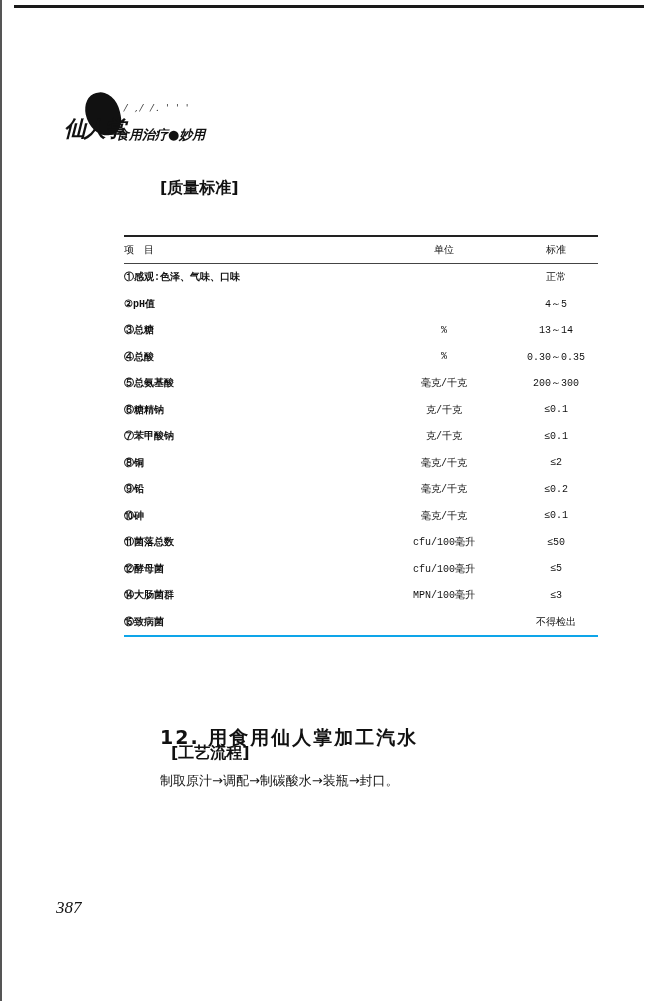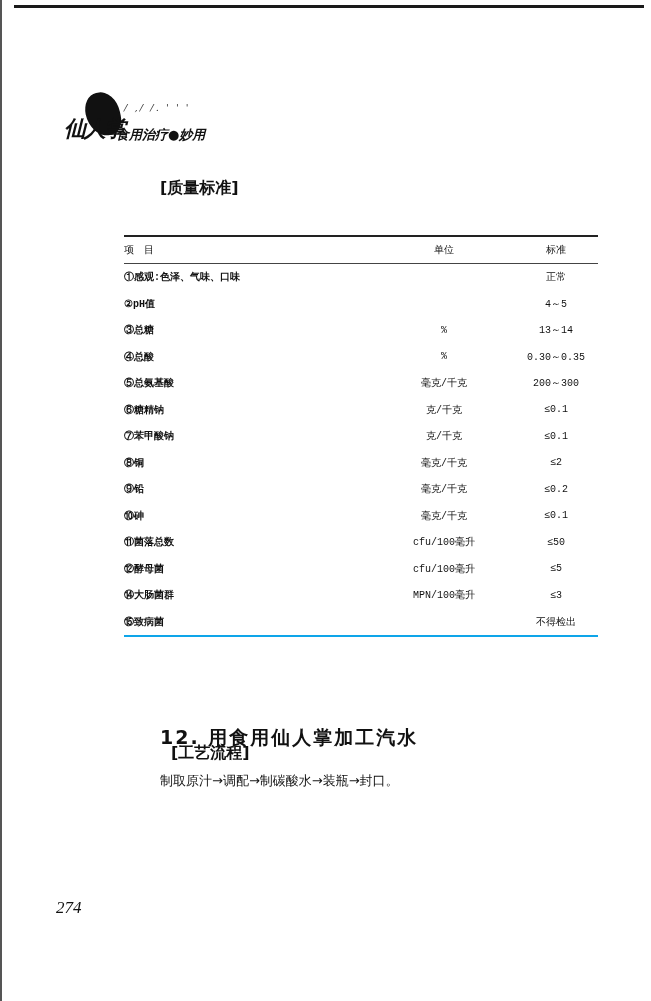--- a/index.html
+++ b/index.html
@@ -126,13 +126,13 @@
         <td class="c-unit"></td>
         <td class="c-std">不得检出</td>
       </tr>
   </tbody>
 </table>
 
 <div class="section-title">12. 用食用仙人掌加工汽水</div>
 <div class="section-heading process-heading">[工艺流程]</div>
 <div class="process-body">制取原汁→调配→制碳酸水→装瓶→封口。</div>
 
-<div class="page-number">274</div>
+<div class="page-number">387</div>
 
 </body></html>

